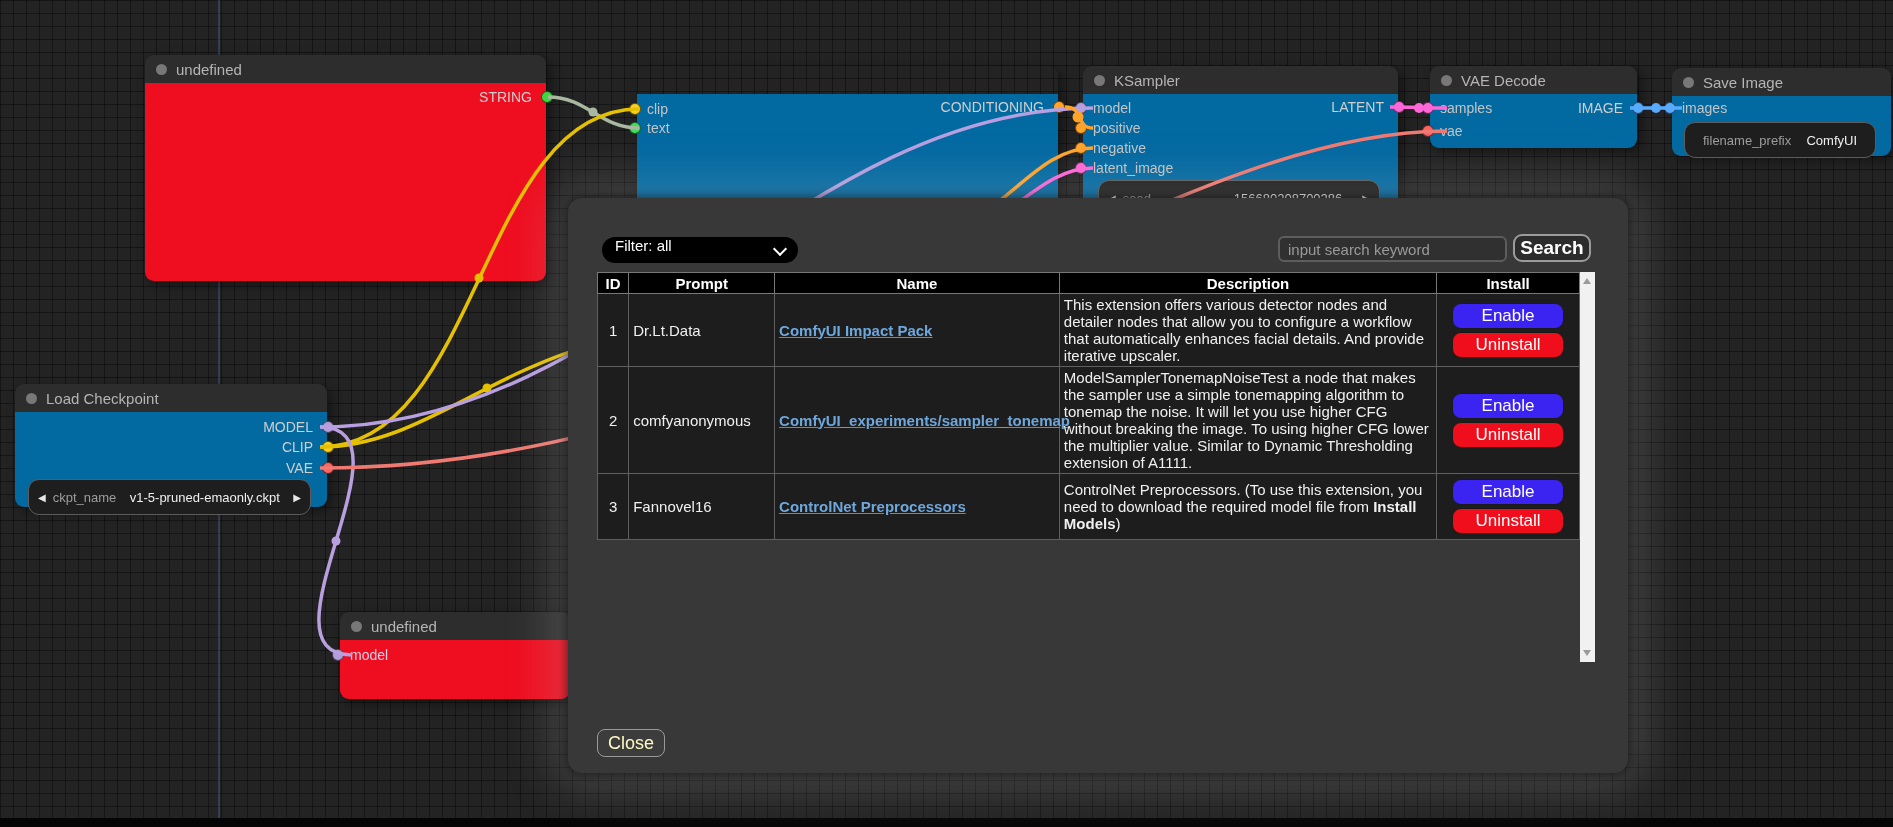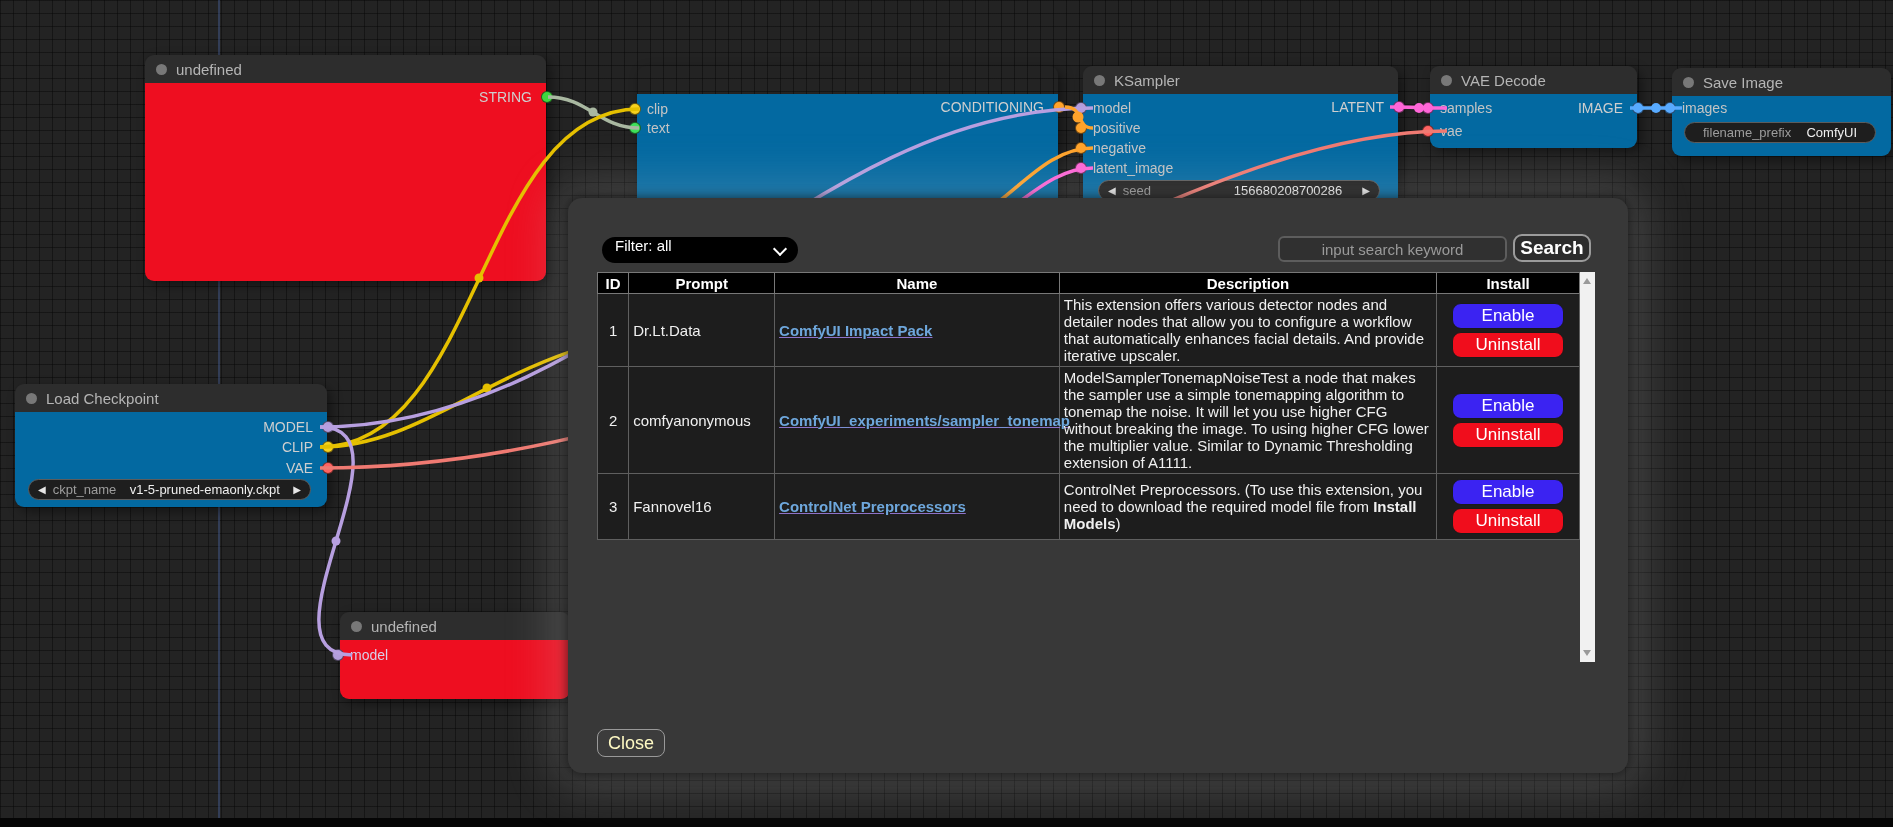--- a/index.html
+++ b/index.html
@@ -21,37 +21,37 @@
     gap:9px;padding-left:11px;color:#b5b5b5;font-size:15px;}
   .tdot{width:11px;height:11px;border-radius:50%;background:#787878;flex:0 0 auto;}
   .node-body{position:absolute;left:0;right:0;top:28px;bottom:0;background:#0369a1;border-radius:0 0 9px 9px;}
   .node-body.red{background:#ee0e20;}
   .port{position:absolute;height:16px;display:flex;align-items:center;font-size:14px;color:#c4c4c4;}
   .port.in{left:10px;}
   .port.out{right:14px;color:#cfcfcf;}
   .pdot{position:absolute;width:10px;height:10px;border-radius:50%;border:1px solid rgba(0,0,0,.55);top:2px;}
   .port.in .pdot{left:-18px;}
   .port.out .pdot{right:-21px;}
-  .widget{position:absolute;height:21px;background:#1e1e1e;border:1px solid #5c5c5c;border-radius:11px;
+  .widget{position:absolute;height:36px;background:#1e1e1e;border:1px solid #5c5c5c;border-radius:11px;
     display:flex;align-items:center;font-size:13px;color:#9d9d9d;padding:0 9px;box-sizing:border-box;}
   .warr{color:#e6e6e6;font-size:10px;}
   .wlabel{margin-left:7px;}
   .wvalue{color:#efefef;}
   
   svg.wires{position:absolute;left:0;top:0;z-index:4;pointer-events:none;}
   svg.wires path{fill:none;stroke-width:3.5px;}
   
   .modal{position:absolute;left:568px;top:198px;width:1060px;height:575px;background:#383838;border-radius:14px;
     z-index:10;box-shadow:0 0 12px rgba(0,0,0,.65), 0 0 48px 16px rgba(200,200,200,.22);}
   .filter-select{position:absolute;left:34px;top:39px;width:196px;height:26px;background:#000;border-radius:13px;
     color:#fff;font-size:15px;display:flex;padding:0 13px;box-sizing:border-box;cursor:pointer;}
   .chev{position:absolute;right:13px;top:7px;width:8px;height:8px;border-right:2.5px solid #fff;border-bottom:2.5px solid #fff;transform:rotate(45deg);}
   .search-input{position:absolute;left:710px;top:38px;width:229px;height:26px;box-sizing:border-box;
     background:#303030;border:2px solid #5d5d5d;border-radius:6px;color:#cfcfcf;font-size:15px;padding:0 8px;
-    font-family:"Liberation Sans",sans-serif;text-align:center;}
+    font-family:"Liberation Sans",sans-serif;}
   .search-input::placeholder{color:#9a9a9a;}
   .search-btn{position:absolute;left:945px;top:36px;width:78px;height:28px;background:#2c2c2c;color:#fff;
     border:2px solid #9b9b9b;border-radius:9px;font-size:19px;line-height:20px;padding:0;cursor:pointer;
     font-family:"Liberation Sans",sans-serif;font-weight:bold;}
   .tablewrap{position:absolute;left:29px;top:74px;width:983px;}
   table.ext{border-collapse:collapse;width:983px;table-layout:fixed;}
   table.ext th{background:#000;color:#fff;font-size:15px;font-weight:bold;height:20px;border:1px solid #787878;padding:0;}
   table.ext td{background:#1d1d1d;border:1px solid #5f5f5f;color:#f0f0f0;font-size:15px;vertical-align:middle;padding:2px 4px;}
   td.c-id{text-align:center;}
   td.c-name a{font-weight:bold;text-decoration:underline;text-decoration-color:#8d72c9;}

